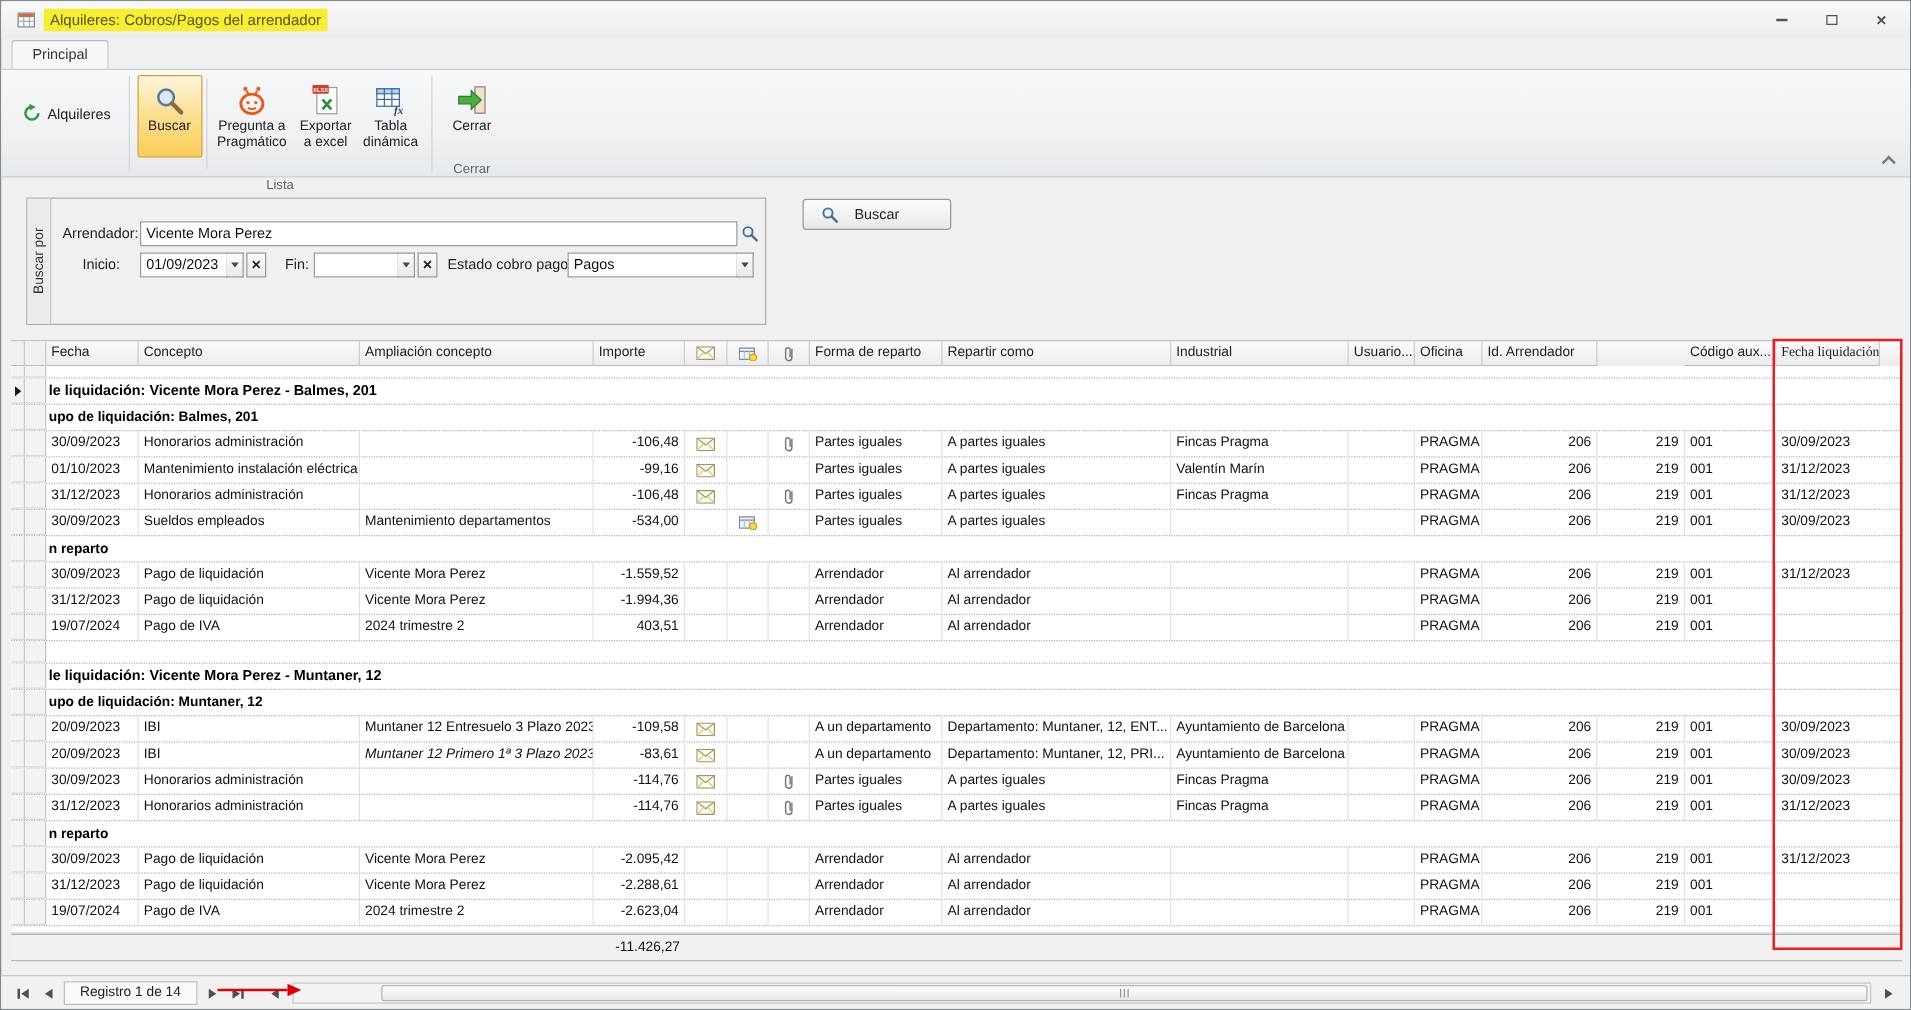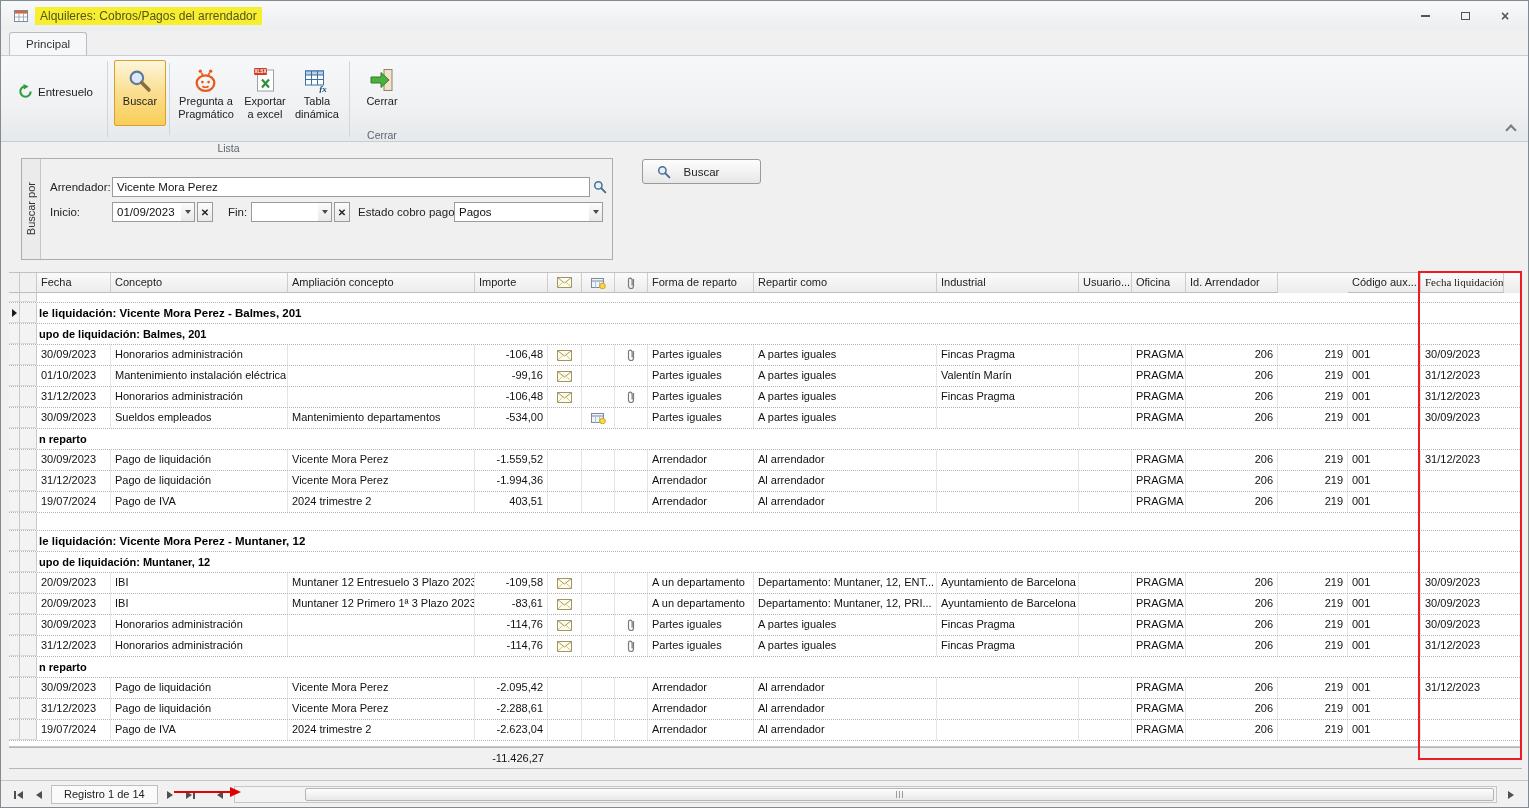--- a/index.html
+++ b/index.html
@@ -140,21 +140,21 @@
   <div class="ribbon">
     <div class="rgroup">
       <div class="rg-body center">
         <div class="btn-small">
           <span>
             <svg width="15" height="15" viewBox="0 0 16 16">
                 <path d="M13.5 8 A5.5 5.5 0 1 1 8 2.5" fill="none" stroke="#2f9c3f" stroke-width="2.2"></path>
                 <polygon points="5.8,0 11.4,2.7 6.2,5.8" fill="#2f9c3f"></polygon>
               </svg>
           </span>
-          <span>Entresuelo</span>
+          <span>Alquileres</span>
         </div>
       </div>
       <div class="rg-label"></div>
     </div>
     <div class="rsep"></div>
 
     <div class="rgroup">
       <div class="rg-body">
         <div class="btn-big selected">
           <span class="bicon">
@@ -236,21 +236,21 @@
     </div>
     <div class="flabel" style="left:28px; top:22px;">Arrendador:</div>
     <input class="tbox" style="left: 90px; top: 18px; width: 478px;" value="Vicente Mora Perez">
     <div class="mini-btn" style="left:568px; top:18px; width:20px; border-left:1px solid #9b9b9b; background:transparent; border-color:transparent;">
       <svg width="14" height="14" viewBox="0 0 13 13">
           <circle cx="5" cy="5" r="3.4" fill="#e8f0f8" stroke="#4a6e96" stroke-width="1.4"></circle>
           <line x1="7.6" y1="7.6" x2="11.5" y2="11.5" stroke="#4a6e96" stroke-width="1.8" stroke-linecap="round"></line>
         </svg>
     </div>
 
-    <div class="flabel" style="left:28px; top:47px;">Inicio:</div>
+    <div class="flabel" style="left:44px; top:47px;">Inicio:</div>
     <input class="tbox" style="left: 90px; top: 43px; width: 70px;" value="01/09/2023">
     <div class="mini-btn" style="left:159px; top:43px; width:14px;">
         <span class="tri-down"></span>
       </div>
     <div class="mini-btn" style="left:175px; top:43px; border-left:1px solid #9b9b9b;">
         <span class="xglyph">✕</span>
       </div>
 
     <div class="flabel" style="left:206px; top:47px;">Fin:</div>
     <input class="tbox" style="left: 229px; top: 43px; width: 68px;" value="">
@@ -550,21 +550,21 @@
         <div class="cell num" style="width: 92px;">206</div>
         <div class="cell num" style="width: 70px;">219</div>
         <div class="cell" style="width: 73px;">001</div>
         <div class="cell" style="width: 101px;">30/09/2023</div>
       </div>
       <div class="row">
         <div class="gut" style="width: 11px; border-bottom: 1px solid rgb(218, 218, 218);"></div>
         <div class="gut" style="width: 17px; border-bottom: 1px solid rgb(218, 218, 218);"></div>
         <div class="cell" style="width: 74px;">20/09/2023</div>
         <div class="cell" style="width: 177px;">IBI</div>
-        <div class="cell" style="width: 187px;">Muntaner 12 Primero 1ª 3 Plazo 2023</div>
+        <div class="cell" style="width: 187px; font-style: italic;">Muntaner 12 Primero 1ª 3 Plazo 2023</div>
         <div class="cell num" style="width: 73px;">-83,61</div>
         <div class="cell icon-c" style="width: 34px;">
           <svg width="15" height="11" viewBox="0 0 15 11">
             <rect x="0.5" y="0.5" width="14" height="10" fill="#fffce8" stroke="#a0946a"></rect>
             <path d="M0.5,0.5 L7.5,6 L14.5,0.5" fill="none" stroke="#a0946a"></path>
             <path d="M0.5,10.5 L5.5,5.5 M14.5,10.5 L9.5,5.5" stroke="#cfc593" fill="none"></path>
           </svg>
         </div>
         <div class="cell icon-c" style="width: 33px;"></div>
         <div class="cell icon-c" style="width: 33px;"></div>

